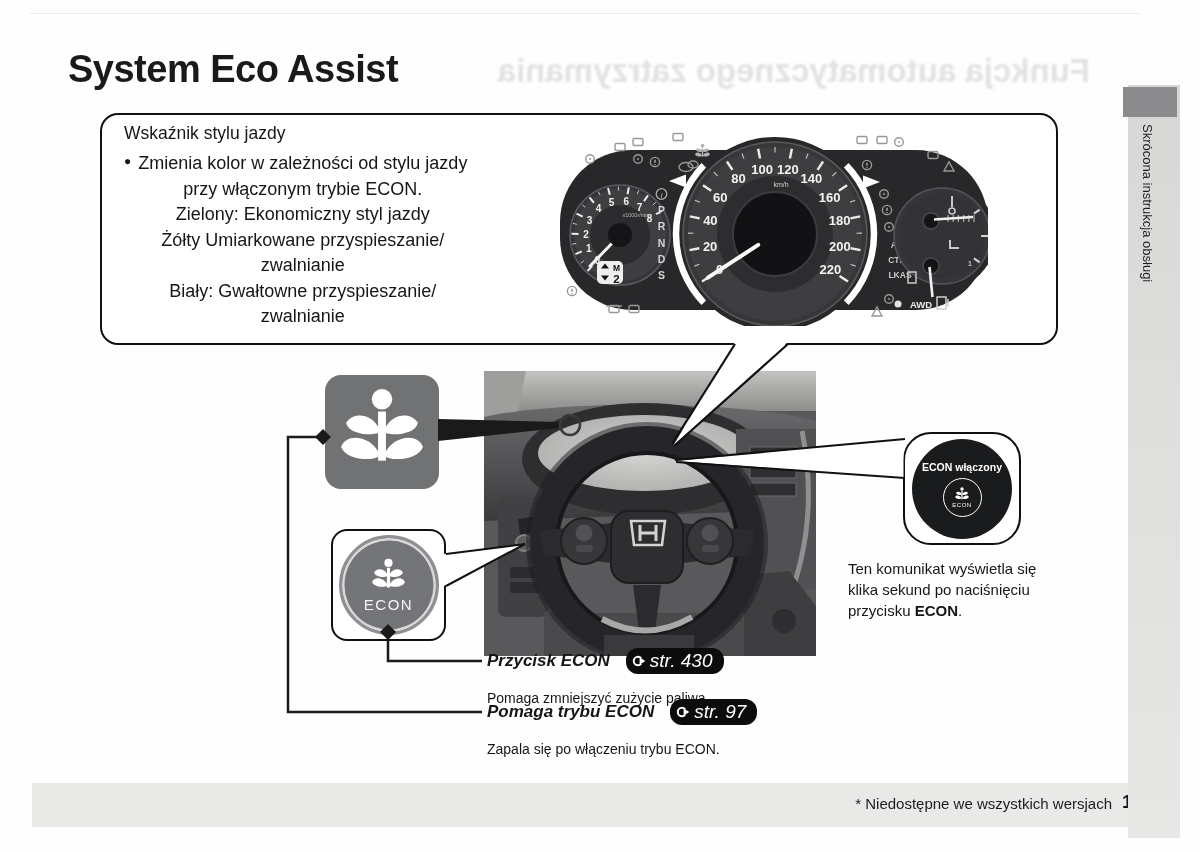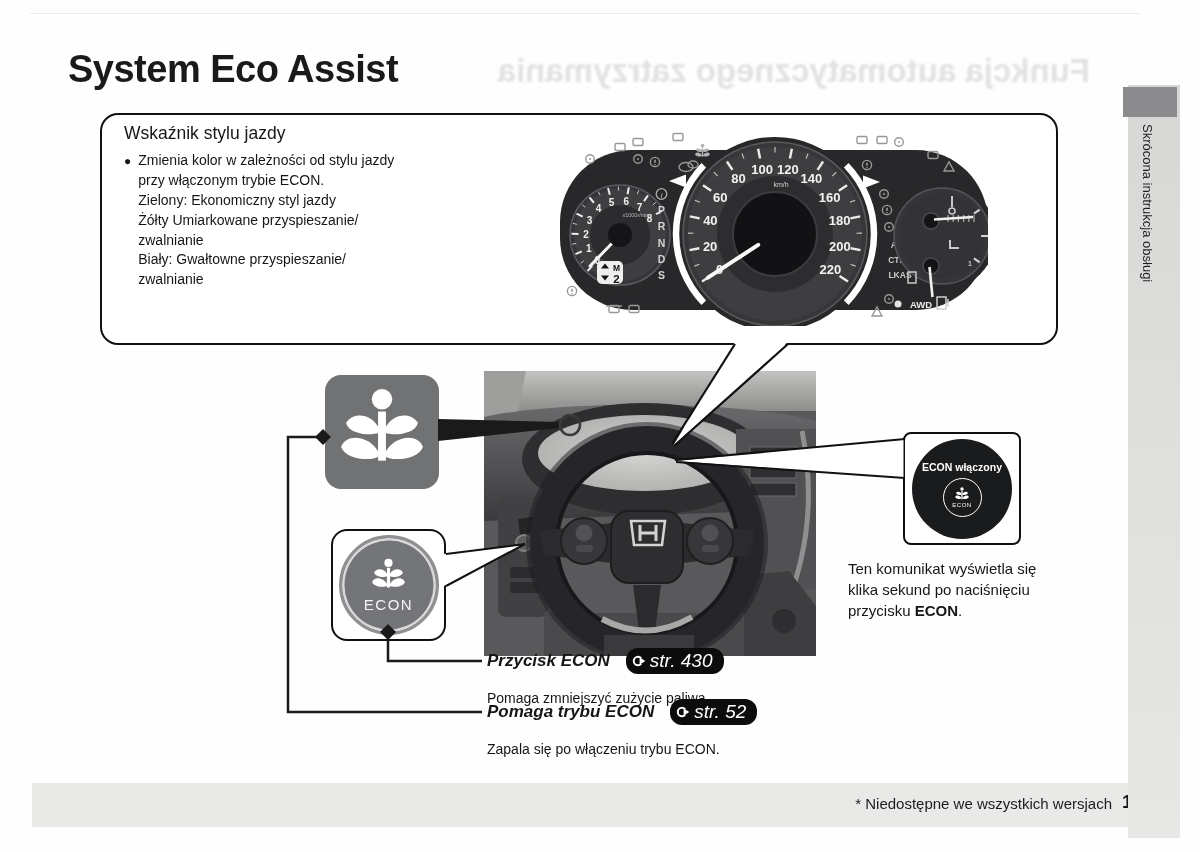--- a/index.html
+++ b/index.html
@@ -8,39 +8,39 @@
   .topline{position:absolute;left:30px;top:13px;width:1110px;height:1px;background:#ececea;}
   .title{position:absolute;left:68px;top:48px;font-size:38px;font-weight:bold;letter-spacing:-0.5px;color:#1a1a1a;}
   .ghost{position:absolute;left:440px;top:52px;width:650px;font-size:33px;font-weight:bold;color:#c6c6c4;
          opacity:.5;filter:blur(1.3px);transform:scaleX(-1);white-space:nowrap;}
   
   .callout-box{position:absolute;left:100px;top:113px;width:958px;height:232px;border:2.5px solid #111;
                border-radius:18px;background:#fff;box-sizing:border-box;}
   .box-heading{position:absolute;left:22px;top:8px;font-size:17.5px;font-weight:normal;}
   .box-body{position:absolute;left:22px;top:36px;width:345px;display:flex;gap:7px;}
   .bullet{font-size:12px;line-height:21px;}
-  .box-text{font-size:14px;line-height:1.42;white-space:pre-line;}
+  .box-text{font-size:18px;line-height:1.42;white-space:pre-line;text-align:center;}
   .cluster{position:absolute;left:458px;top:13px;width:428px;height:198px;}
   
   .photo{position:absolute;left:484px;top:371px;width:332px;height:285px;z-index:2;}
   .photo svg{display:block;}
   
   .leaf-badge{position:absolute;left:325px;top:375px;width:114px;height:114px;background:#717274;
               border-radius:16px;display:flex;align-items:center;justify-content:center;color:#fff;z-index:3;}
   .leaf-badge svg{width:82px;height:90px;}
   .econ-badge{position:absolute;left:331px;top:529px;width:115px;height:112px;background:#fff;
               border:2.5px solid #101010;border-radius:16px;box-sizing:border-box;
               display:flex;align-items:center;justify-content:center;z-index:3;}
   .econ-circle{width:94px;height:94px;border-radius:50%;background:#747578;border:3px solid #8f9092;
                box-shadow:inset 0 0 0 2.5px #d9d9d9;display:flex;flex-direction:column;align-items:center;
                justify-content:center;color:#fff;gap:2px;}
   .econ-circle svg{width:33px;height:36px;}
   .econ-label{font-size:15px;letter-spacing:1.5px;color:#f4f4f4;}
   .msg-badge{position:absolute;left:903px;top:432px;width:118px;height:113px;background:#fff;
-             border:2.5px solid #101010;border-radius:8px;box-sizing:border-box;
+             border:2.5px solid #101010;border-radius:28px;box-sizing:border-box;
              display:flex;align-items:center;justify-content:center;z-index:3;}
   .msg-circle{width:100px;height:100px;border-radius:50%;background:#1a1b1d;display:flex;
               flex-direction:column;align-items:center;justify-content:center;gap:5px;}
   .msg-text{color:#fff;font-size:10.5px;font-weight:bold;white-space:nowrap;}
   .msg-icon{width:37px;height:37px;border:1.8px solid #fff;border-radius:50%;display:flex;
             flex-direction:column;align-items:center;justify-content:center;color:#fff;}
   .msg-icon svg{width:14px;height:15px;}
   .msg-icon .mini{font-size:6px;letter-spacing:.5px;}
   
   .note{position:absolute;left:848px;top:558px;width:255px;font-size:15px;line-height:1.4;z-index:3;}
@@ -372,21 +372,21 @@
     <div class="label-desc">Pomaga zmniejszyć zużycie paliwa.</div>
   </div>
 
   <div class="label-block" style="top:699px;">
     <div class="label-head">
       <span>Pomaga trybu ECON</span>
       <span class="pill">
         <svg>
             <use href="#ref-arrow" width="14" height="14"></use>
           </svg>
-        <span>str. 52</span>
+        <span>str. 97</span>
       </span>
     </div>
     <div class="label-desc">Zapala się po włączeniu trybu ECON.</div>
   </div>
 
   <div class="footer-bar"></div>
   <div class="footer-note">* Niedostępne we wszystkich wersjach</div>
   <div class="page-num">11</div>
 
   <svg class="overlay" width="1200" height="852">

